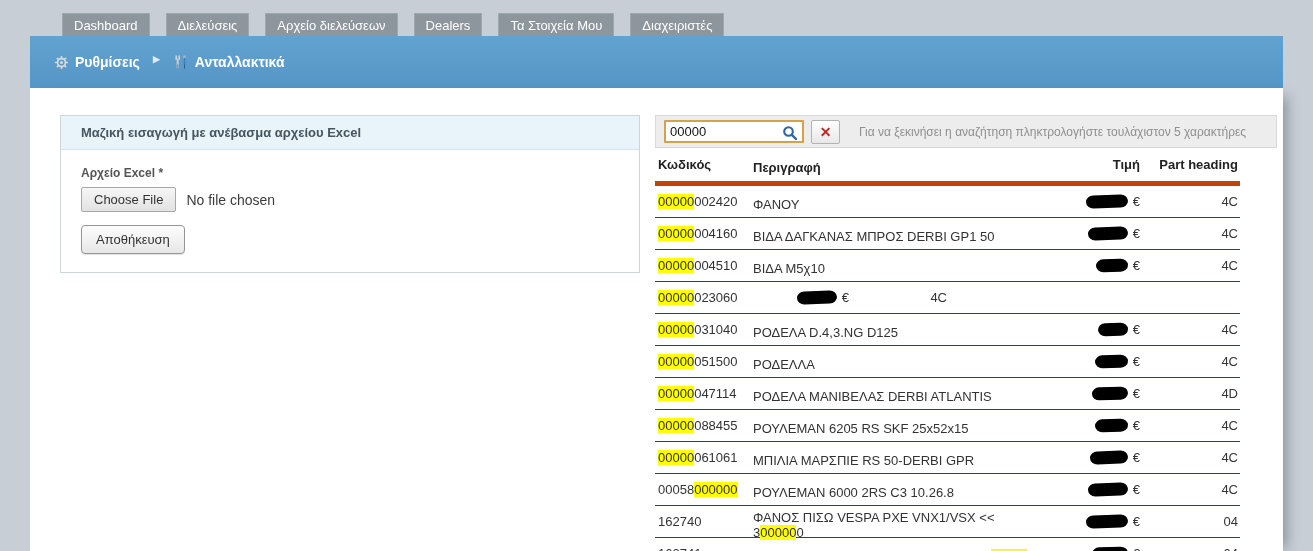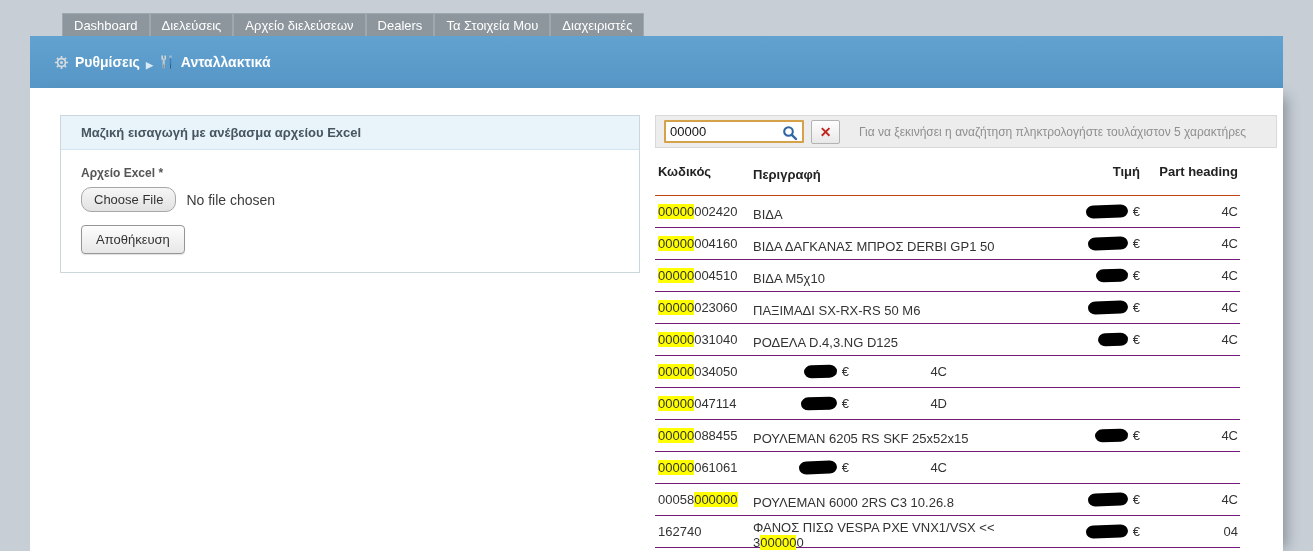--- a/index.html
+++ b/index.html
@@ -4,54 +4,54 @@
 <style>
   * { box-sizing: border-box; margin: 0; padding: 0; }
   html,body { width:1313px; height:551px; }
   body {
     position: relative;
     background: #c7ced6;
     font-family: "Liberation Sans", sans-serif;
     overflow: hidden;
   }
   
-  .tabbar { position:absolute; left:62px; top:13px; height:23px; display:flex; gap:0; }
+  .tabbar { position:absolute; left:62px; top:13px; height:23px; display:flex; gap:16px; }
   .tab {
     background:#8e969d; color:#fff; font-size:13px;
     padding:0 11px; display:flex; align-items:center;
     border:1px solid #a0a8af; border-bottom:none;
     white-space:nowrap; cursor:pointer;
   }
   
   .bluebar {
     position:absolute; left:30px; top:36px; width:1253px; height:52px;
     background:linear-gradient(#61a2d1,#5596c6);
     display:flex; align-items:center;
   }
-  .crumbs { display:flex; align-items:flex-end; gap:0; padding-left:24px; color:#fff; font-weight:bold; font-size:14px; }
+  .crumbs { display:flex; align-items:flex-start; gap:7px; padding-left:24px; color:#fff; font-weight:bold; font-size:14px; }
   .crumb { display:flex; align-items:center; gap:6px; }
   .crumb-arrow { color:#dcebf6; font-size:9px; margin:0 6px; }
   
   .content {
     position:absolute; left:30px; top:88px; width:1253px; height:463px;
     background:#fff;
     box-shadow: 10px 3px 12px -6px rgba(50,60,70,.4);
   }
   
   .panel { position:absolute; left:30px; top:27px; width:580px; border:1px solid #ccd6dd; background:#fff; }
   .panel-header {
     background:#e9f3fa; border-bottom:1px solid #d4e4ef;
     padding:9px 20px; font-weight:bold; color:#46555f; font-size:13px;
   }
   .panel-body { padding:16px 20px 18px; }
   .file-label { font-weight:bold; color:#555; font-size:12px; margin-bottom:7px; }
   .file-row { display:flex; align-items:center; gap:10px; margin-bottom:13px; }
   .choose-btn {
     background:linear-gradient(#f6f6f6,#e2e2e2);
-    border:1px solid #a7a7a7; border-radius:10px;
+    border:1px solid #a7a7a7; border-radius:2px;
     padding:4px 12px; font-size:13px; color:#333; cursor:pointer;
     font-family:"Liberation Sans",sans-serif;
   }
   .no-file { color:#3c3c3c; font-size:14px; }
   .note {
     border-top:1px dotted #c9c9c9; border-bottom:1px dotted #c9c9c9;
     padding:8px 0; color:#8f8f8f; font-size:11.5px; line-height:1.5;
     margin-bottom:15px;
   }
   .save-btn {
@@ -82,23 +82,23 @@
     margin-left:7px; width:29px; height:24px;
     border:1px solid #b3b3b3; border-radius:2px;
     background:linear-gradient(#fefefe,#e8e8e8);
     color:#c0251e; font-weight:bold; font-size:14px;
     display:flex; align-items:center; justify-content:center; cursor:pointer;
   }
   .hint { color:#8f8f8f; font-size:12px; margin-left:19px; }
   
   .table { position:absolute; left:625px; top:60px; width:585px; }
   .thead {
-    display:flex; align-items:center; height:48px;
+    display:flex; align-items:center; height:38px;
     font-weight:bold; color:#222; font-size:13px;
-    border-bottom:1px solid #c2410c;
+    border-bottom:5px solid #c2410c;
   }
   .col-code { width:98px; padding-left:3px; }
   .col-desc { flex:1;margin-top:6px; }
   .col-price { width:96px; text-align:right; }
   .col-head { width:100px; text-align:right; padding-right:2px; }
   .trow {
     display:flex; align-items:center; height:32px;
     font-size:13px; color:#333; border-bottom:1px solid #701a75;
   }
   .hl { background:#ffff00; }
@@ -178,21 +178,21 @@
   <div class="table">
     <div class="thead">
       <div class="col-code">Κωδικός</div>
       <div class="col-desc">Περιγραφή</div>
       <div class="col-price">Τιμή</div>
       <div class="col-head">Part heading</div>
     </div>
     <div id="rows">
   <div class="trow">
     <div class="col-code"><span class="hl">00000</span><span>002420</span></div>
-    <div class="col-desc"><span>ΒΙΔΑ</span></div>
+    <div class="col-desc"><span>ΦΑΝΟΥ</span></div>
     <div class="col-price price-cell">
       <span class="blob" style="width: 42px;"></span>
       <span class="cur">€</span>
     </div>
     <div class="col-head">4C</div>
   </div>
 
   <div class="trow">
     <div class="col-code"><span class="hl">00000</span><span>004160</span></div>
     <div class="col-desc"><span>ΒΙΔΑ ΔΑΓΚΑΝΑΣ ΜΠΡΟΣ DERBI GP1 50</span></div>
@@ -208,68 +208,70 @@
     <div class="col-desc"><span>ΒΙΔΑ M5χ10</span></div>
     <div class="col-price price-cell">
       <span class="blob" style="width: 32px;"></span>
       <span class="cur">€</span>
     </div>
     <div class="col-head">4C</div>
   </div>
 
   <div class="trow">
     <div class="col-code"><span class="hl">00000</span><span>023060</span></div>
-    <div class="col-desc"><span>ΠΑΞΙΜΑΔΙ SX-RX-RS 50 M6</span></div>
     <div class="col-price price-cell">
       <span class="blob" style="width: 40px;"></span>
       <span class="cur">€</span>
     </div>
     <div class="col-head">4C</div>
   </div>
 
   <div class="trow">
     <div class="col-code"><span class="hl">00000</span><span>031040</span></div>
     <div class="col-desc"><span>ΡΟΔΕΛΑ D.4,3.NG D125</span></div>
     <div class="col-price price-cell">
       <span class="blob" style="width: 30px;"></span>
       <span class="cur">€</span>
     </div>
     <div class="col-head">4C</div>
   </div>
 
   <div class="trow">
-    <div class="col-code"><span class="hl">00000</span><span>034050</span></div>
+    <div class="col-code"><span class="hl">00000</span><span>051500</span></div>
+    <div class="col-desc"><span>ΡΟΔΕΛΛΑ</span></div>
     <div class="col-price price-cell">
       <span class="blob" style="width: 33px;"></span>
       <span class="cur">€</span>
     </div>
     <div class="col-head">4C</div>
   </div>
 
   <div class="trow">
     <div class="col-code"><span class="hl">00000</span><span>047114</span></div>
+    <div class="col-desc"><span>ΡΟΔΕΛΑ ΜΑΝΙΒΕΛΑΣ DERBI ATLANTIS</span></div>
     <div class="col-price price-cell">
       <span class="blob" style="width: 36px;"></span>
       <span class="cur">€</span>
     </div>
     <div class="col-head">4D</div>
   </div>
 
   <div class="trow">
     <div class="col-code"><span class="hl">00000</span><span>088455</span></div>
     <div class="col-desc"><span>ΡΟΥΛΕΜΑΝ 6205 RS SKF 25x52x15</span></div>
     <div class="col-price price-cell">
       <span class="blob" style="width: 33px;"></span>
       <span class="cur">€</span>
     </div>
     <div class="col-head">4C</div>
   </div>
 
   <div class="trow">
     <div class="col-code"><span class="hl">00000</span><span>061061</span></div>
+    <div class="col-desc"><span>ΜΠΙΛΙΑ ΜΑΡΣΠΙΕ RS 50-DERBI GPR</span></div>
     <div class="col-price price-cell">
       <span class="blob" style="width: 38px;"></span>
       <span class="cur">€</span>
     </div>
     <div class="col-head">4C</div>
   </div>
 
   <div class="trow">
     <div class="col-code"><span>00058</span><span class="hl">000000</span></div>
     <div class="col-desc"><span>ΡΟΥΛΕΜΑΝ 6000 2RS C3 10.26.8</span></div>

